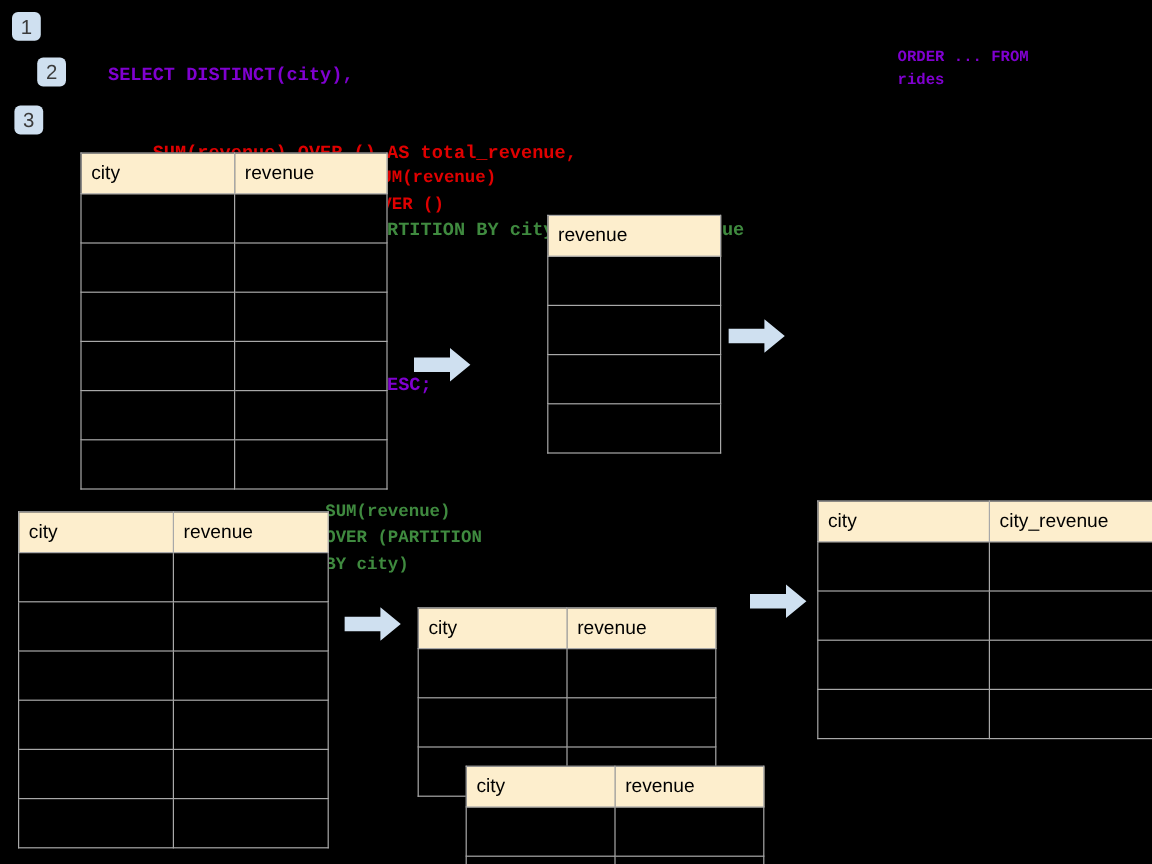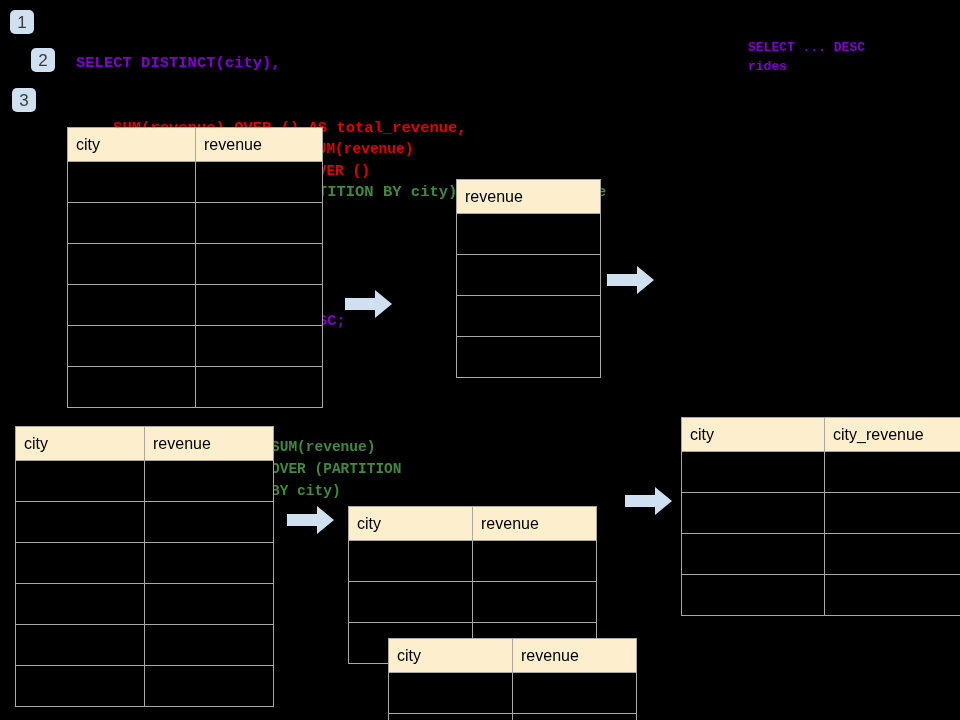--- a/index.html
+++ b/index.html
@@ -109,35 +109,35 @@
 <div class="badge" style="left:10px; top:10px;">
   <span>1</span>
 </div>
 <div class="badge" style="left:31px; top:48px;">
   <span>2</span>
 </div>
 <div class="badge" style="left:12px; top:88px;">
   <span>3</span>
 </div>
 
-<div class="sql" style="left:76px; top:10px;">
+<div class="sql" style="left:90px; top:10px;">
   <div class="sql-line c-purple">SELECT DISTINCT(city),</div>
   <div class="sql-line c-red">    SUM(revenue) OVER () AS total_revenue,</div>
   <div class="sql-line c-green">    SUM(revenue) OVER (PARTITION BY city) as city_revenue</div>
   <div class="sql-line c-purple">  FROM rides</div>
   <div class="sql-line c-purple">  ORDER by city_revenue DESC;</div>
 </div>
 
-<div class="aside-note" style="left:748px; top:38px;">SELECT ... DESC
+<div class="aside-note" style="left:748px; top:38px;">ORDER ... FROM
 rides</div>
 
 <div class="note red" style="left:309px; top:138px;">SUM(revenue)
 OVER ()</div>
 
-<div class="note green" style="left:271px; top:436px;">SUM(revenue)
+<div class="note green" style="left:271px; top:416px;">SUM(revenue)
 OVER (PARTITION
 BY city)</div>
 
 <table class="tbl" style="left:67px; top:127px; width:237px;">
   <thead>
     <tr>
       <th style="width:119px;">city</th>
       <th style="width:118px;">revenue</th>
     </tr>
   </thead>

